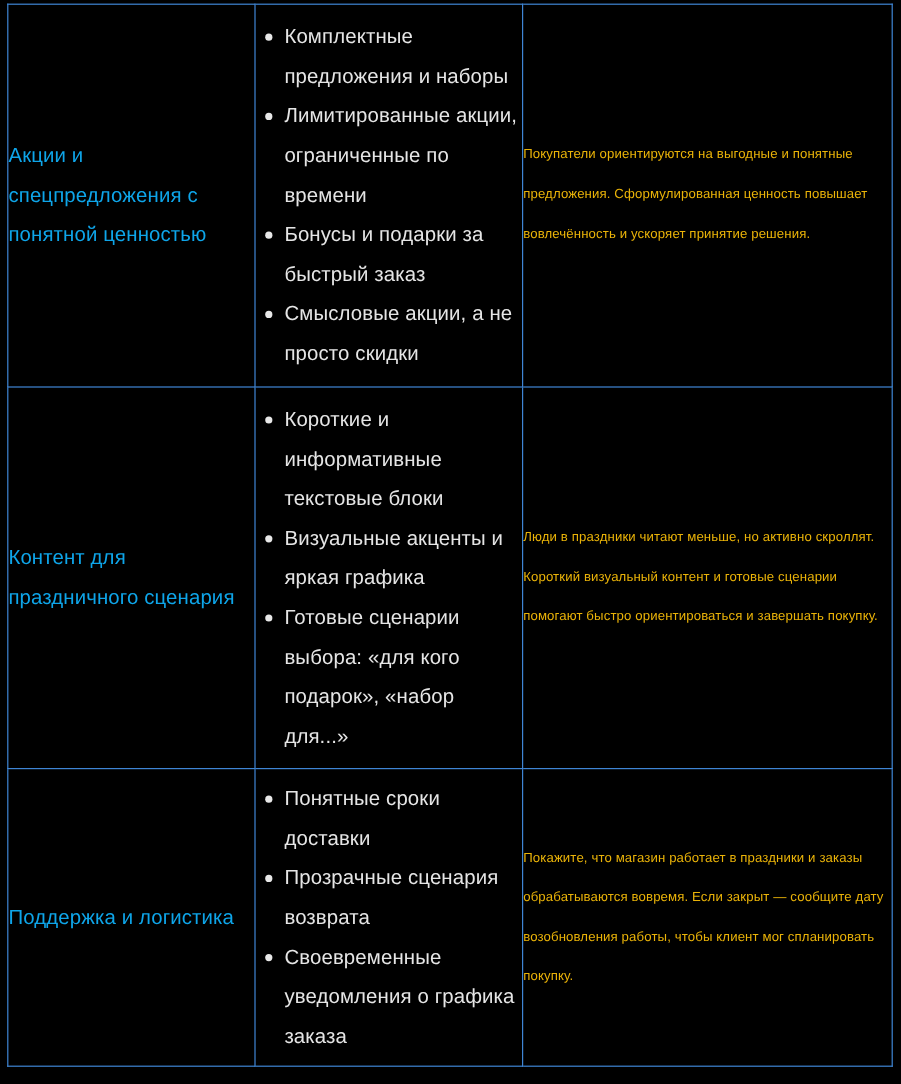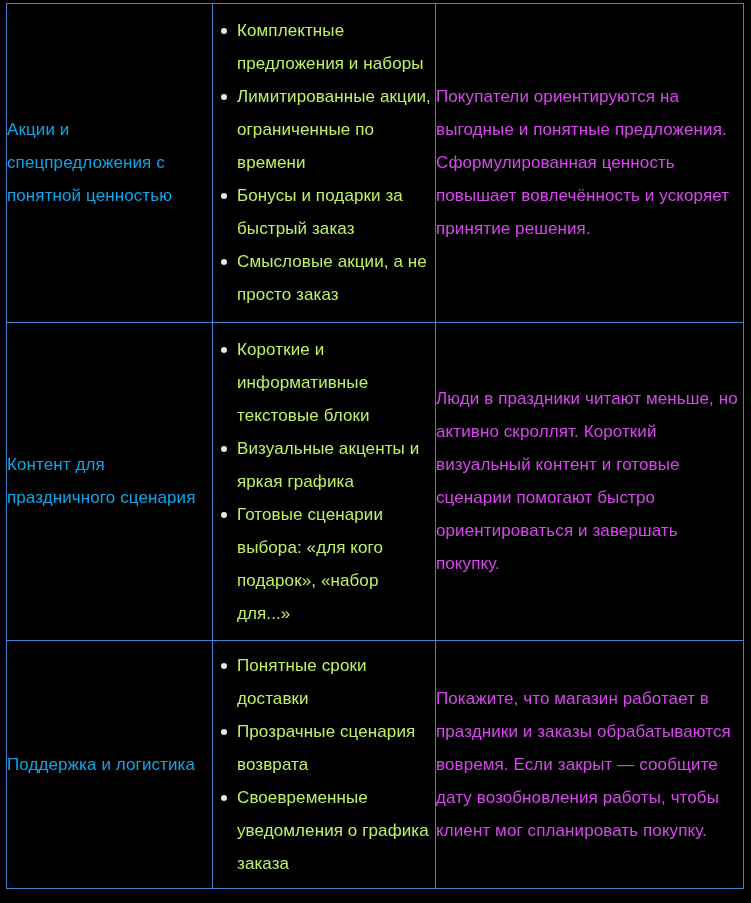--- a/index.html
+++ b/index.html
@@ -47,42 +47,42 @@
   .topic-cell {
     padding: 10px 14px 10px 12px;
     font-size: 17px;
     line-height: 33px;
     color: #0ea5e9;
     letter-spacing: 0.1px;
   }
 
   .rationale-cell {
     padding: 10px 12px 10px 14px;
-    font-size: 17px;
+    font-size: 11px;
     line-height: 33px;
-    color: #d946ef;
+    color: #eab308;
     letter-spacing: 0.1px;
   }
 
   .bullets-cell {
     padding: 6px 8px 6px 6px;
     vertical-align: middle;
   }
 
   ul.bullet-list {
     margin: 0;
     padding: 0 0 0 24px;
     list-style: none;
   }
 
   ul.bullet-list > li {
     position: relative;
     font-size: 17px;
     line-height: 33px;
-    color: #bef264;
+    color: #e5e5e5;
     letter-spacing: 0.1px;
     padding-left: 0;
   }
 
   ul.bullet-list > li::before {
     content: "";
     position: absolute;
     left: -16px;
     top: 14px;
     width: 6px;
@@ -105,21 +105,21 @@
 
       <tr>
         <td class="topic-cell">
           <span>Акции и спецпредложения с понятной ценностью</span>
         </td>
         <td class="bullets-cell">
           <ul class="bullet-list">
             <li>Комплектные предложения и наборы</li>
             <li>Лимитированные акции, ограниченные по времени</li>
             <li>Бонусы и подарки за быстрый заказ</li>
-            <li>Смысловые акции, а не просто заказ</li>
+            <li>Смысловые акции, а не просто скидки</li>
           </ul>
         </td>
         <td class="rationale-cell">
           <span>Покупатели ориентируются на выгодные и понятные предложения. Сформулированная ценность повышает вовлечённость и ускоряет принятие решения.</span>
         </td>
       </tr>
 
       <tr>
         <td class="topic-cell">
           <span>Контент для праздничного сценария</span>

